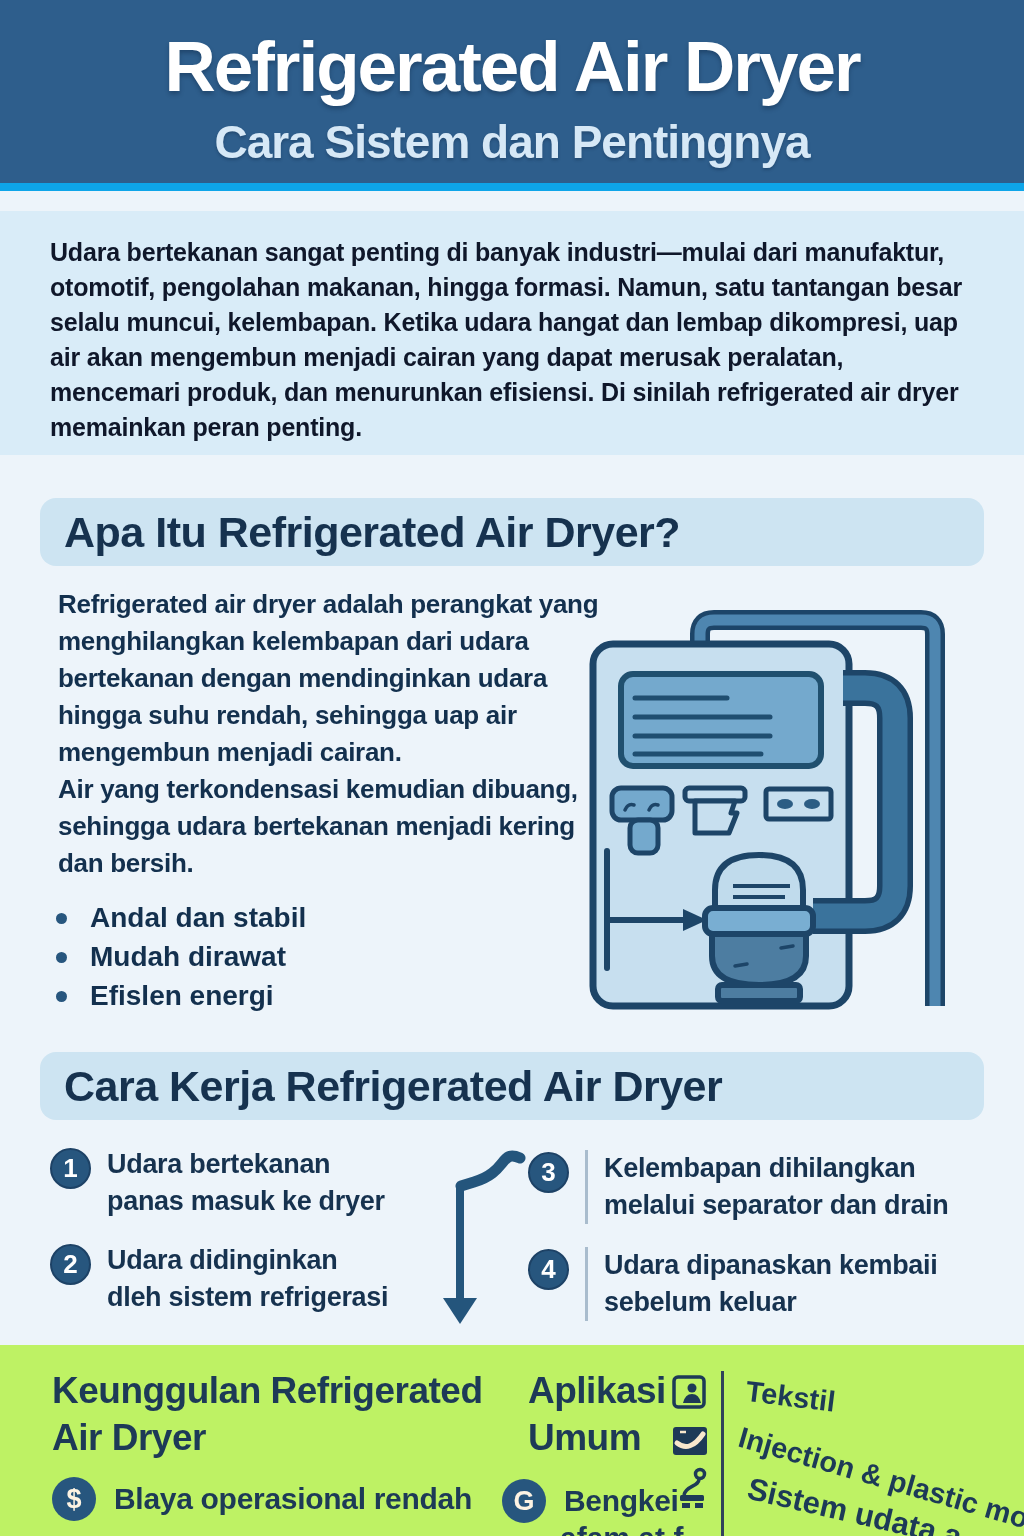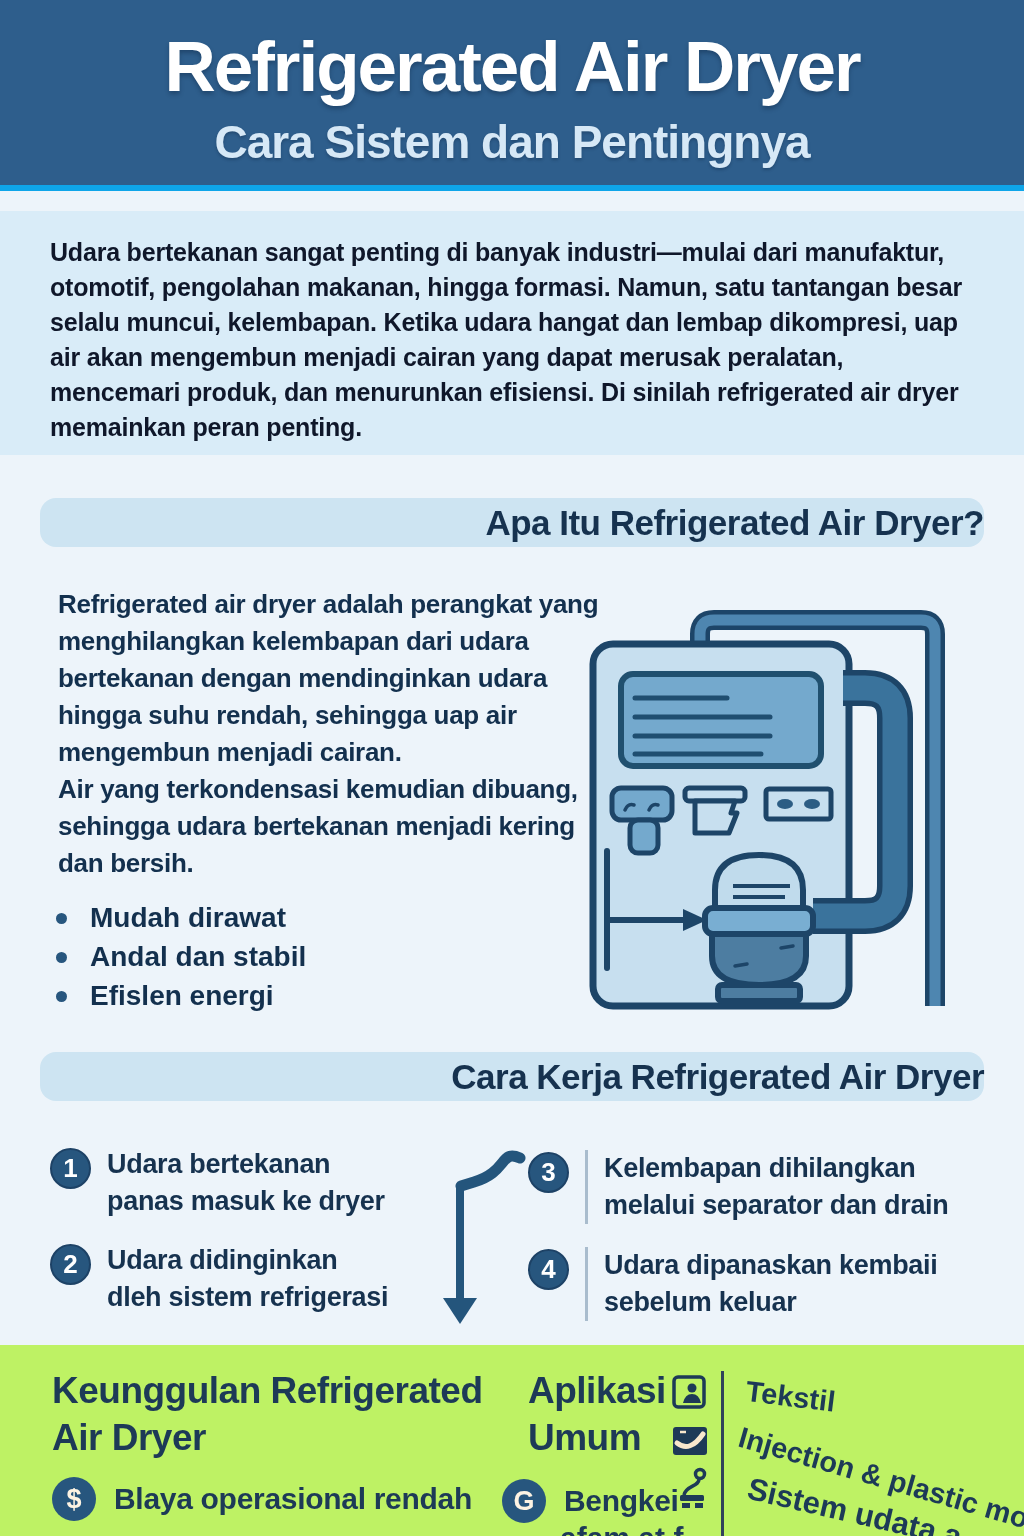--- a/index.html
+++ b/index.html
@@ -1,31 +1,31 @@
 <!DOCTYPE html>
 <html><head>
 <meta charset="utf-8">
 <style>
   html,body{margin:0;padding:0;background:#e7eef5;}
   .page{position:relative;width:1024px;height:1536px;overflow:hidden;background:#edf4fa;
         font-family:"Liberation Sans",sans-serif;color:#17324e;}
   
   .hdr{position:absolute;left:0;top:0;width:100%;height:191px;background:#2e5e8c;
-       border-bottom:6px solid #0ea5e9;box-sizing:border-box;text-align:center;}
+       border-bottom:8px solid #0ea5e9;box-sizing:border-box;text-align:center;}
   .hdr h1{margin:26px 0 0;color:#ffffff;font-size:71px;font-weight:bold;letter-spacing:-2px;
           text-shadow:0 3px 4px rgba(10,30,55,.35);}
   .hdr h2{margin:8px 0 0;color:#d6e8f6;font-size:46px;font-weight:bold;letter-spacing:-1px;
           text-shadow:0 2px 3px rgba(10,30,55,.3);}
   
   .intro{position:absolute;left:0;top:211px;width:100%;height:244px;background:#d9ecf8;}
   .intro p{margin:24px 48px 0 50px;font-size:25px;line-height:35px;font-weight:600;letter-spacing:-.2px;color:#0f172a;}
   
-  .sechead{position:absolute;left:40px;width:944px;height:49px;background:#cde4f2;border-radius:16px;
+  .sechead{position:absolute;left:40px;width:944px;height:68px;background:#cde4f2;border-radius:16px;
            display:flex;align-items:center;padding-left:24px;box-sizing:border-box;
-           font-size:35px;font-weight:bold;letter-spacing:-.5px;color:#16324f;justify-content:flex-end;}
+           font-size:43px;font-weight:bold;letter-spacing:-.5px;color:#16324f;}
   
   .whatbody{position:absolute;left:58px;top:586px;width:562px;font-size:26px;line-height:37px;
             font-weight:600;letter-spacing:-.3px;color:#13304e;}
   .whatbody p{margin:0;}
   .bullets{position:absolute;left:56px;top:902px;margin:0;padding:0;list-style:none;
            font-size:28px;font-weight:600;color:#13304e;}
   .bullets li{display:flex;align-items:center;height:32px;margin-bottom:7px;}
   .dot{width:11px;height:11px;border-radius:50%;background:#27567e;margin-right:23px;flex:0 0 auto;}
   .illus{position:absolute;left:585px;top:598px;width:400px;height:420px;}
   
@@ -70,25 +70,25 @@
   <div class="sechead" style="top:498px;">
     <span>Apa Itu Refrigerated Air Dryer?</span>
   </div>
   <div class="whatbody">
     <p>Refrigerated air dryer adalah perangkat yang menghilangkan kelembapan dari udara bertekanan dengan mendinginkan udara hingga suhu rendah, sehingga uap air mengembun menjadi cairan.</p>
     <p>Air yang terkondensasi kemudian dibuang, sehingga udara bertekanan menjadi kering dan bersih.</p>
   </div>
   <ul class="bullets">
     <li>
         <span class="dot"></span>
-        <span>Mudah dirawat</span>
+        <span>Andal dan stabil</span>
       </li>
     <li>
         <span class="dot"></span>
-        <span>Andal dan stabil</span>
+        <span>Mudah dirawat</span>
       </li>
     <li>
         <span class="dot"></span>
         <span>Efislen energi</span>
       </li>
   </ul>
 
   <div class="illus">
     <svg width="400" height="420" viewBox="0 0 400 420">
 

